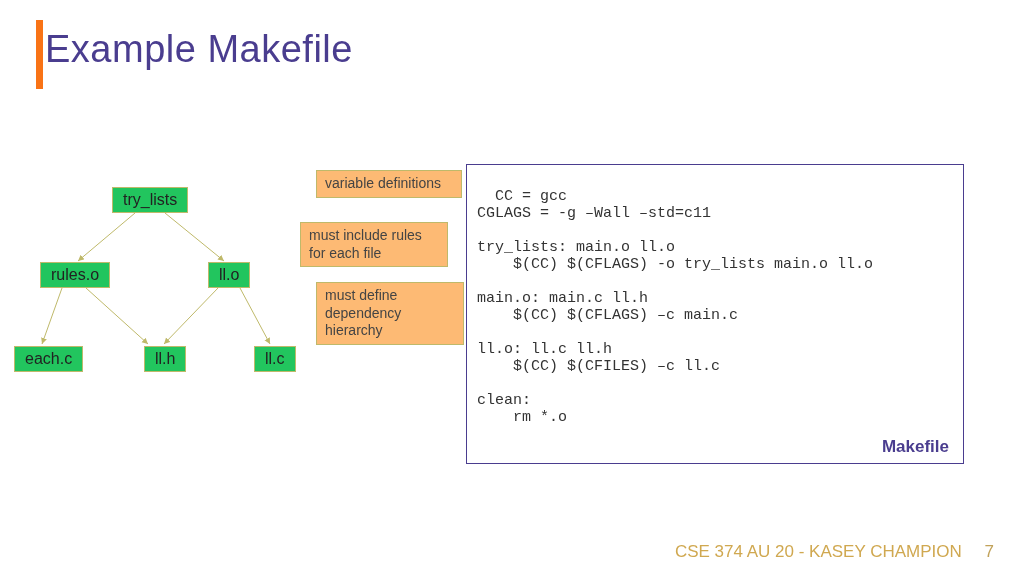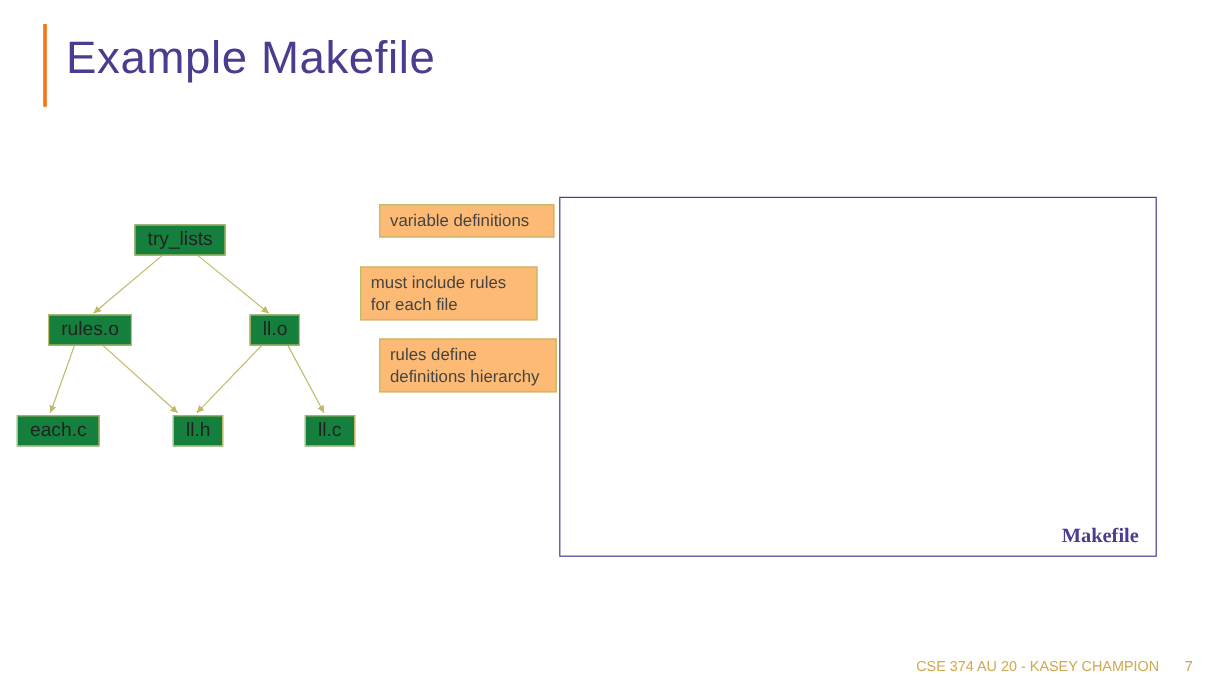--- a/index.html
+++ b/index.html
@@ -1,23 +1,23 @@
 <!DOCTYPE html>
 <html><head>
 <meta charset="utf-8">
 <style>
   html,body{margin:0;padding:0;width:1024px;height:576px;background:#fff;font-family:"Segoe UI",Arial,sans-serif;overflow:hidden}
-  .title-bar{position:absolute;left:36px;top:20px;border-left:3px solid #f97316;padding:8px 0 18px 16px}
+  .title-bar{position:absolute;left:36px;top:20px;border-left:7px solid #f97316;padding:8px 0 18px 2px}
   .title{font-size:38px;font-weight:400;color:#4a3d8f;letter-spacing:.5px}
-  .tree-box{position:absolute;border:1px solid #bfb96a;background:#15803d;padding:3px 10px;font-size:16px;color:#222;text-align:center}
+  .tree-box{position:absolute;border:1px solid #bfb96a;background:#22c55e;padding:3px 10px;font-size:16px;color:#222;text-align:center}
   svg.tree{position:absolute;left:0;top:0;pointer-events:none}
   .anno-box{position:absolute;border:1px solid #bfb96a;background:#fdba74;padding:4px 8px;font-size:14px;color:#444;line-height:1.25;width:130px}
   .code-pane{position:absolute;left:466px;top:164px;width:498px;height:300px;border:1px solid #4a3d8f;padding:6px 10px;font-family:"Courier New",monospace;font-size:15px;color:#333;white-space:pre;box-sizing:border-box}
-  .file-label{position:absolute;right:14px;bottom:6px;font-family:Liberation Serif, serif;font-weight:bold;font-size:17px;color:#4a3d8f}
-  .footer{position:absolute;right:30px;bottom:14px;font-size:12px;color:#d0a850}
+  .file-label{position:absolute;right:14px;bottom:6px;font-family:Liberation Sans, sans-serif;font-weight:bold;font-size:17px;color:#4a3d8f}
+  .footer{position:absolute;right:30px;bottom:14px;font-size:17px;color:#d0a850}
   .pnum{display:inline-block;margin-left:18px;color:#c1a25a}
 </style>
 </head>
 <body>
 
 <div class="title-bar">
   <div class="title">Example Makefile</div>
 </div>
 
 <svg class="tree" width="1024" height="576">
@@ -41,22 +41,36 @@
 
 <div class="tree-box" style="left:112px;top:187px">try_lists</div>
 <div class="tree-box" style="left:40px; top:262px">rules.o</div>
 <div class="tree-box" style="left:208px;top:262px">ll.o</div>
 <div class="tree-box" style="left:14px; top:346px">each.c</div>
 <div class="tree-box" style="left:144px;top:346px">ll.h</div>
 <div class="tree-box" style="left:254px;top:346px">ll.c</div>
 
 <div class="anno-box" style="left:316px;top:170px;width:128px">variable definitions</div>
 <div class="anno-box" style="left:300px;top:222px">must include rules for each file</div>
-<div class="anno-box" style="left:316px;top:282px">rules define definitions hierarchy</div>
+<div class="anno-box" style="left:316px;top:282px">must define dependency hierarchy</div>
 
 <div class="code-pane">
+  <span>CC = gcc
+CGLAGS = -g –Wall –std=c11
+
+try_lists: main.o ll.o
+    $(CC) $(CFLAGS) -o try_lists main.o ll.o
+
+main.o: main.c ll.h
+    $(CC) $(CFLAGS) –c main.c
+
+ll.o: ll.c ll.h
+    $(CC) $(CFILES) –c ll.c
+
+clean:
+    rm *.o</span>
   <span class="file-label">Makefile</span>
 </div>
 
 <div class="footer">
   <span>CSE 374 AU 20 - KASEY CHAMPION</span>
   <span class="pnum">7</span>
 </div>
 
 </body></html>

